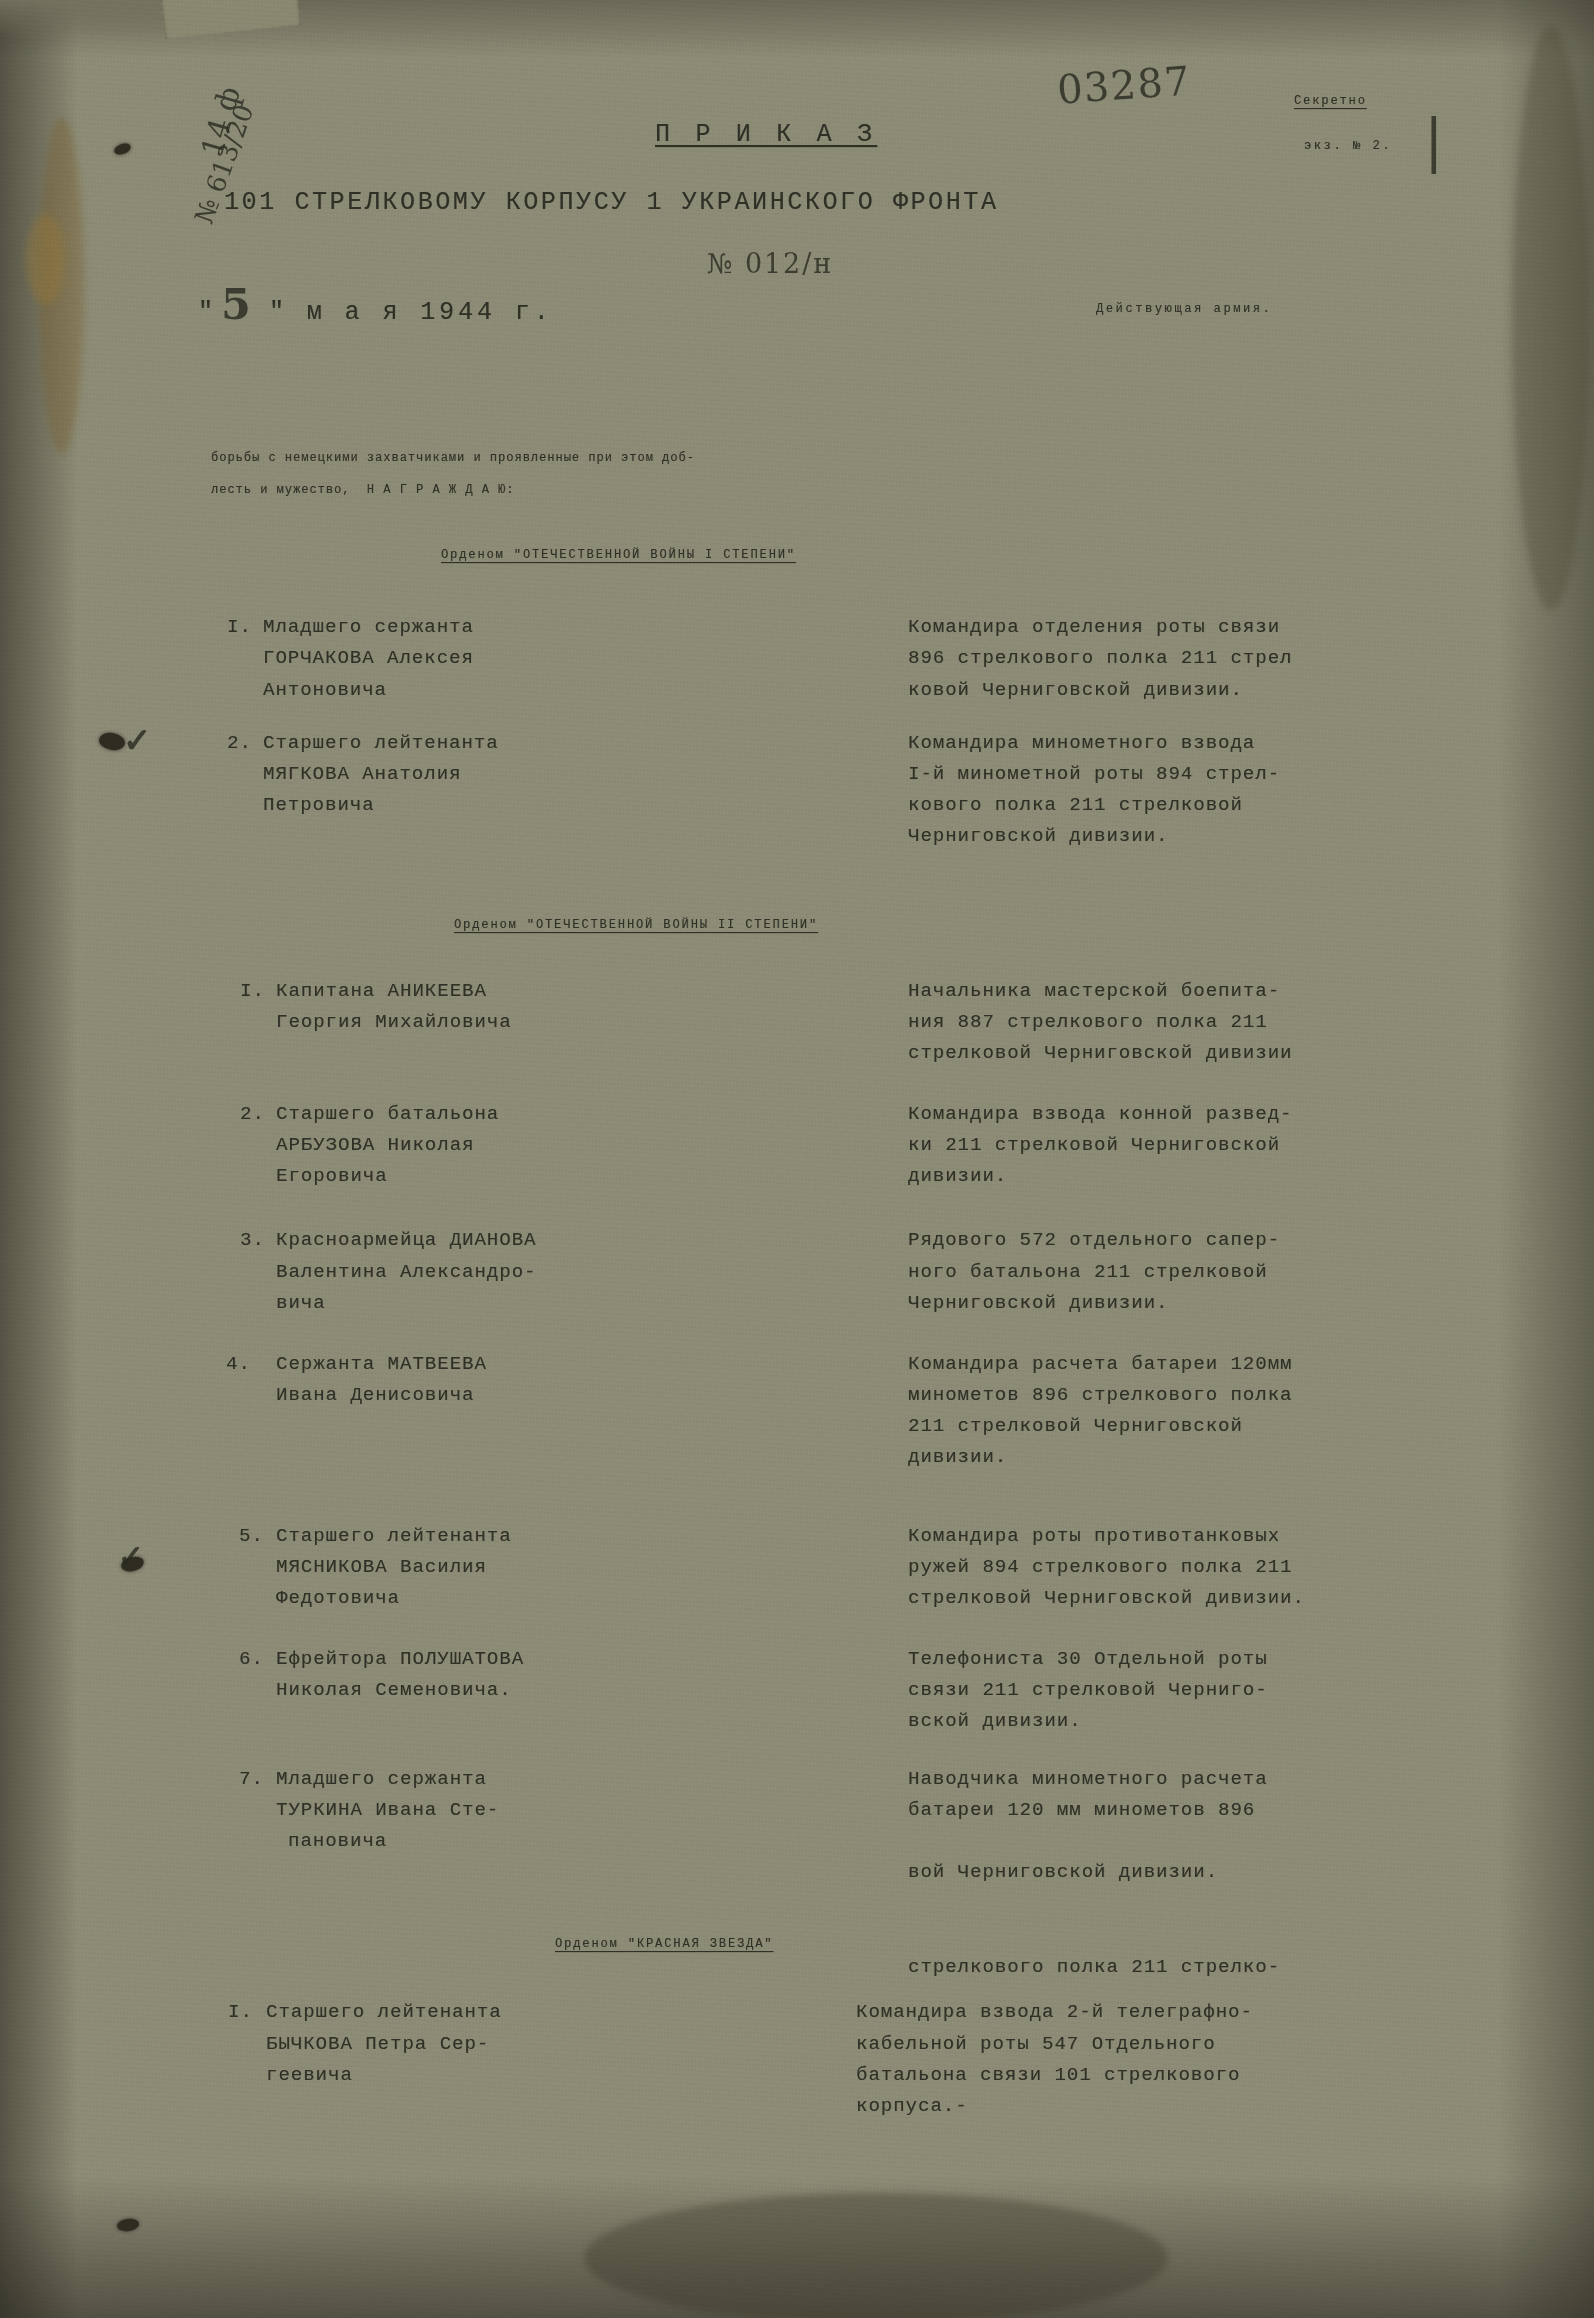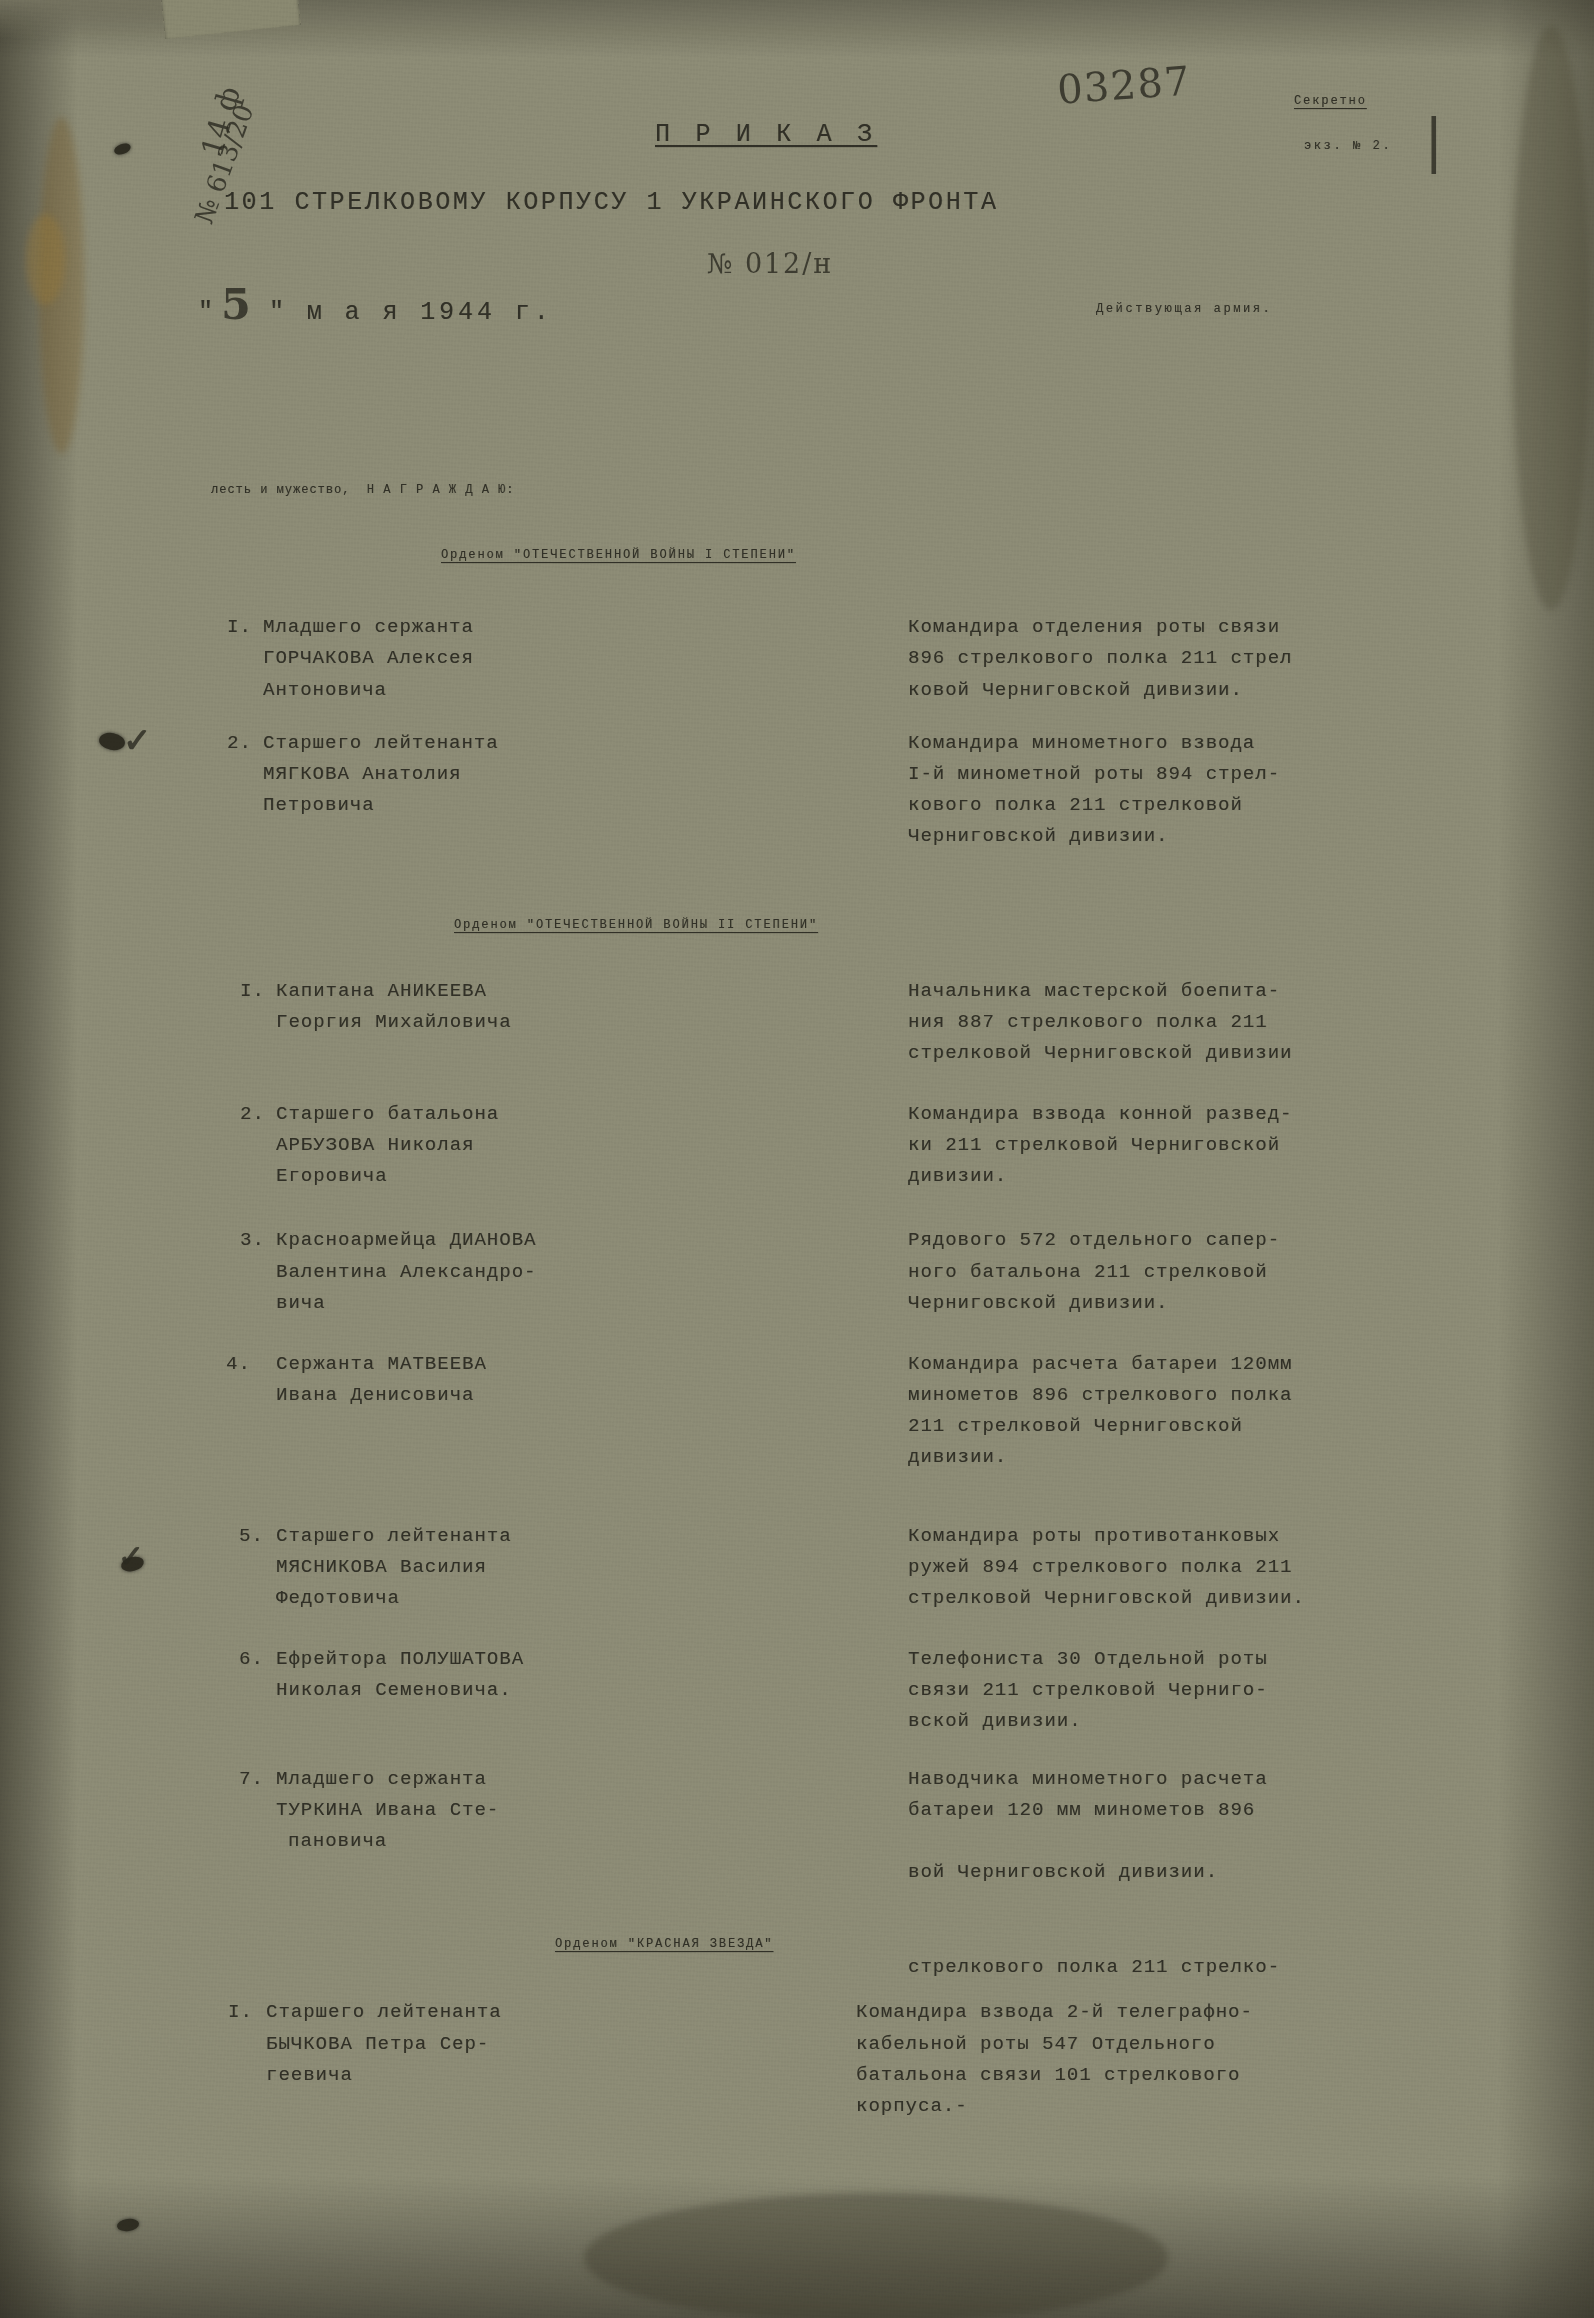--- a/index.html
+++ b/index.html
@@ -155,20 +155,21 @@
     <div class="typed fs-lg line" style="left:224px; top:188px; letter-spacing:2.6px;">101 СТРЕЛКОВОМУ КОРПУСУ 1 УКРАИНСКОГО ФРОНТА</div>
 
     <div class="hand" style="left:707px; top:248px; font-size:27px; letter-spacing:1.9px;">№ 012/н</div>
 
     <div class="typed fs-lg line" style="left:198px; top:298px;">"</div>
     <div class="hand" style="left:221px; top:279px; font-size:43px; font-weight:bold;">5</div>
     <div class="typed fs-lg line" style="left:269px; top:298px; letter-spacing:3.9px;">" м а я 1944 г.</div>
 
     <div class="typed fs-md line" style="left:1096px; top:302px; letter-spacing:2.6px;">Действующая армия.</div>
 
+    <div class="typed fs-md line" style="left:211px; top:451px;">борьбы с немецкими захватчиками и проявленные при этом доб-</div>
     <div class="typed fs-md line" style="left:211px; top:483px;">лесть и мужество,  Н А Г Р А Ж Д А Ю:</div>
 
     <div class="typed fs-md u line" style="left:441px; top:548px; letter-spacing:1.9px;">Орденом "ОТЕЧЕСТВЕННОЙ ВОЙНЫ I СТЕПЕНИ"</div>
 
     <div class="typed fs-sm line" style="left:227px; top:616px;">I.</div>
     <div class="typed fs-sm line" style="left:263px; top:616px;">Младшего сержанта</div>
     <div class="typed fs-sm line" style="left:263px; top:647px;">ГОРЧАКОВА Алексея</div>
     <div class="typed fs-sm line" style="left:263px; top:679px;">Антоновича</div>
     <div class="typed fs-sm line" style="left:908px; top:616px;">Командира отделения роты связи</div>
     <div class="typed fs-sm line" style="left:908px; top:647px;">896 стрелкового полка 211 стрел</div>

